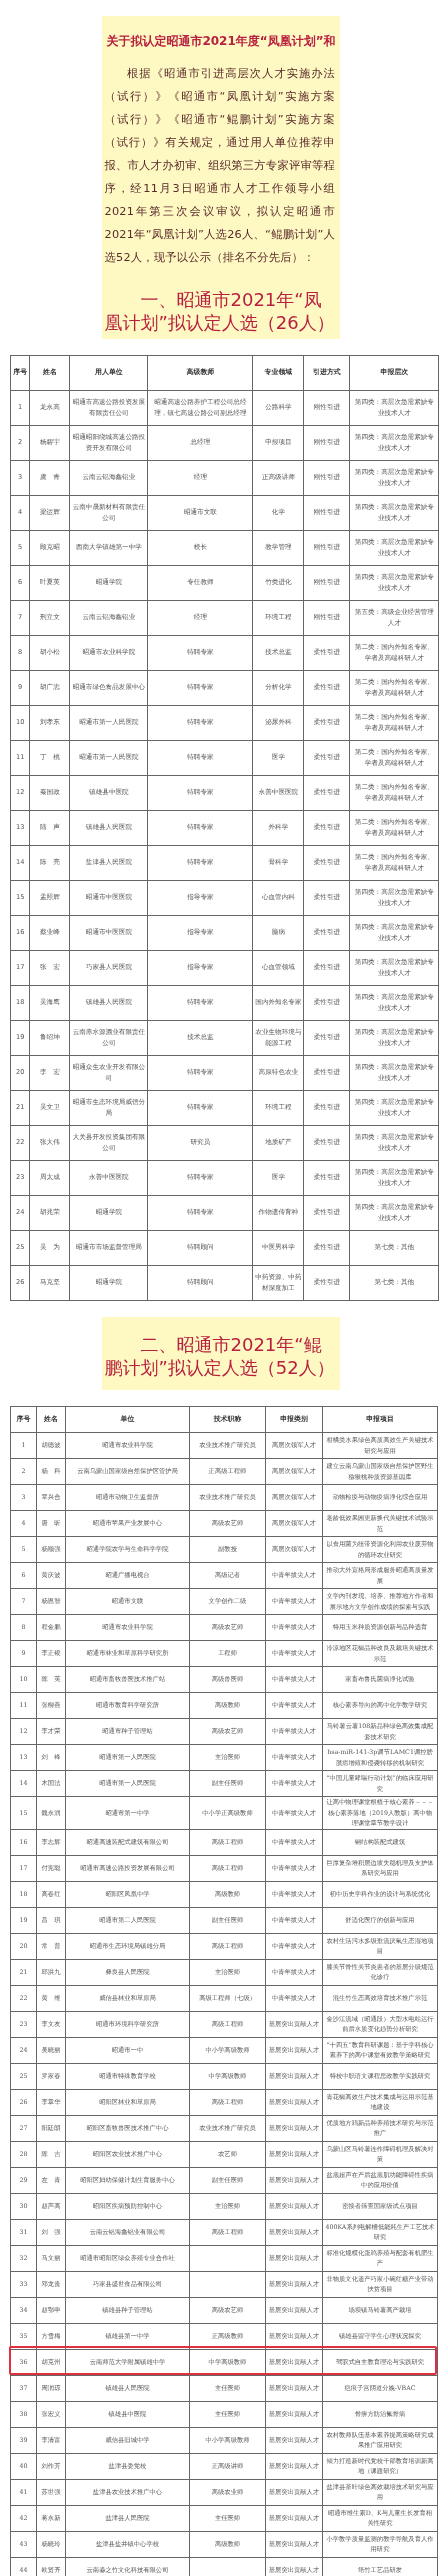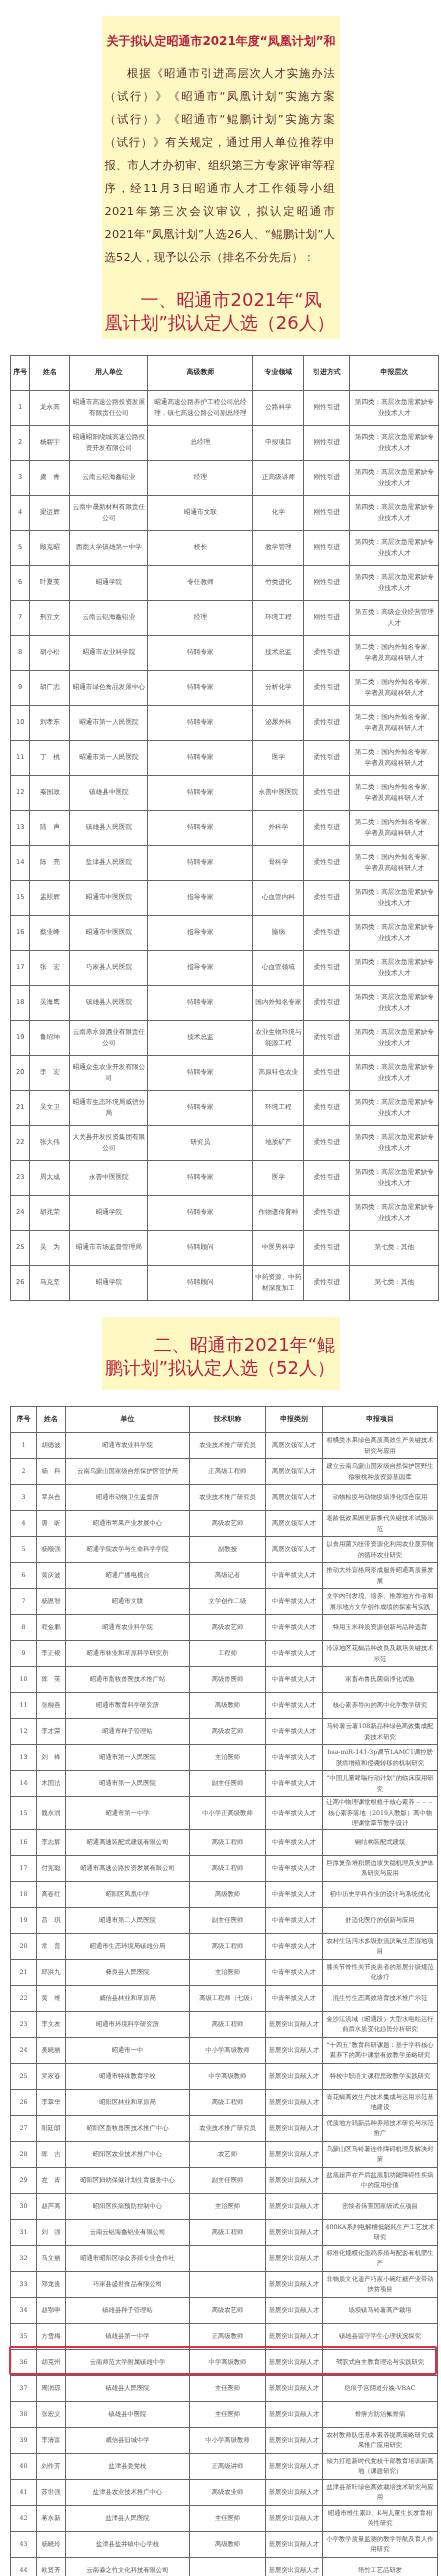--- a/index.html
+++ b/index.html
@@ -3,21 +3,21 @@
 <meta charset="utf-8">
 <style>
   html, body { margin: 0; padding: 0; background: #ffffff; }
   body { width: 442px; font-family: "DejaVu Sans", sans-serif; color: #333; }
   .page { position: relative; width: 442px; }
   .notice { width: 238px; margin: 16px auto; background: #fef9c3; }
   .title { text-align: center; color: #b8203f; font-weight: bold; font-size: 12px; line-height: 23px; padding-top: 13.8px; }
   .para { color: #5a2a2a; font-size: 11.3px; line-height: 23px; padding: 8.8px 0 0 0; text-indent: 2em; text-align: justify; letter-spacing: 0.2px; margin: 0 5px 0 2.5px; }
   .section-head { color: #b8203f; font-weight: normal; font-size: 18px; line-height: 23px; text-indent: 2em; margin: 0 5px 0 2.5px; }
   .sec1 { padding-top: 19px; padding-bottom: 5px; }
-  .sec2 { padding-top: 16.3px; padding-bottom: 11.3px; margin-top: 2.5px; text-align: right; }
+  .sec2 { padding-top: 16.3px; padding-bottom: 11.3px; margin-top: 2.5px; }
 
   table { border-collapse: collapse; table-layout: fixed; margin-left: 10px; width: 428px; }
   td, th { border: 0.6px solid #666; text-align: center; vertical-align: middle; font-size: 6.6px; color: #555; line-height: 10.6px; padding: 0 1.9px; overflow: hidden; }
   th { font-weight: bold; color: #333; font-size: 6.9px; }
   .t1 tr { height: 34px; }
   .t1 th { height: 34px; }
   .t1 td { height: 34px; }
   .t2 td, .t2 th { font-family: "DejaVu Serif", serif; font-size: 6.3px; }
   .t2 tr { height: 25px; }
   .t2 th { height: 25px; font-size: 6.9px; }

